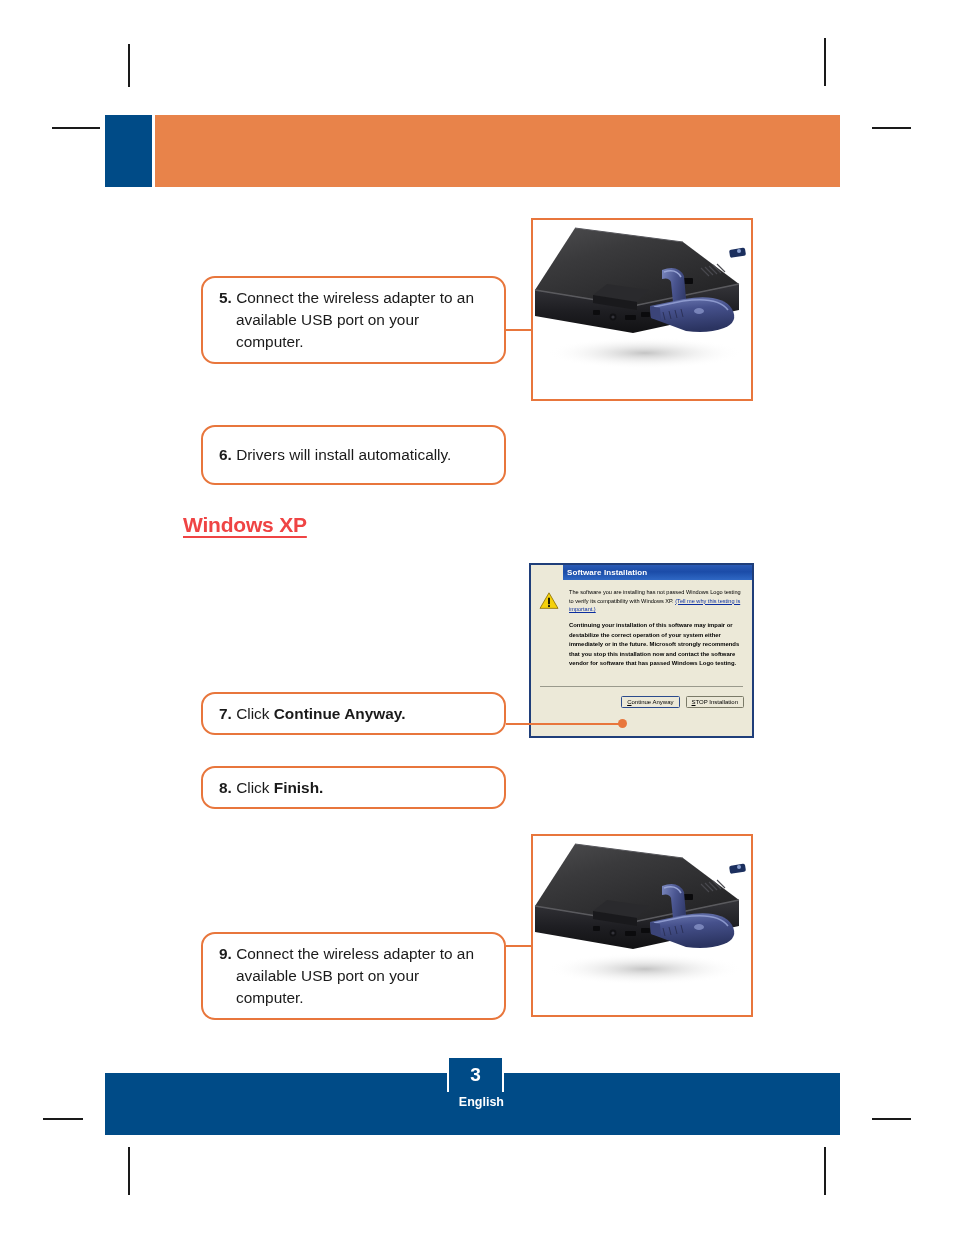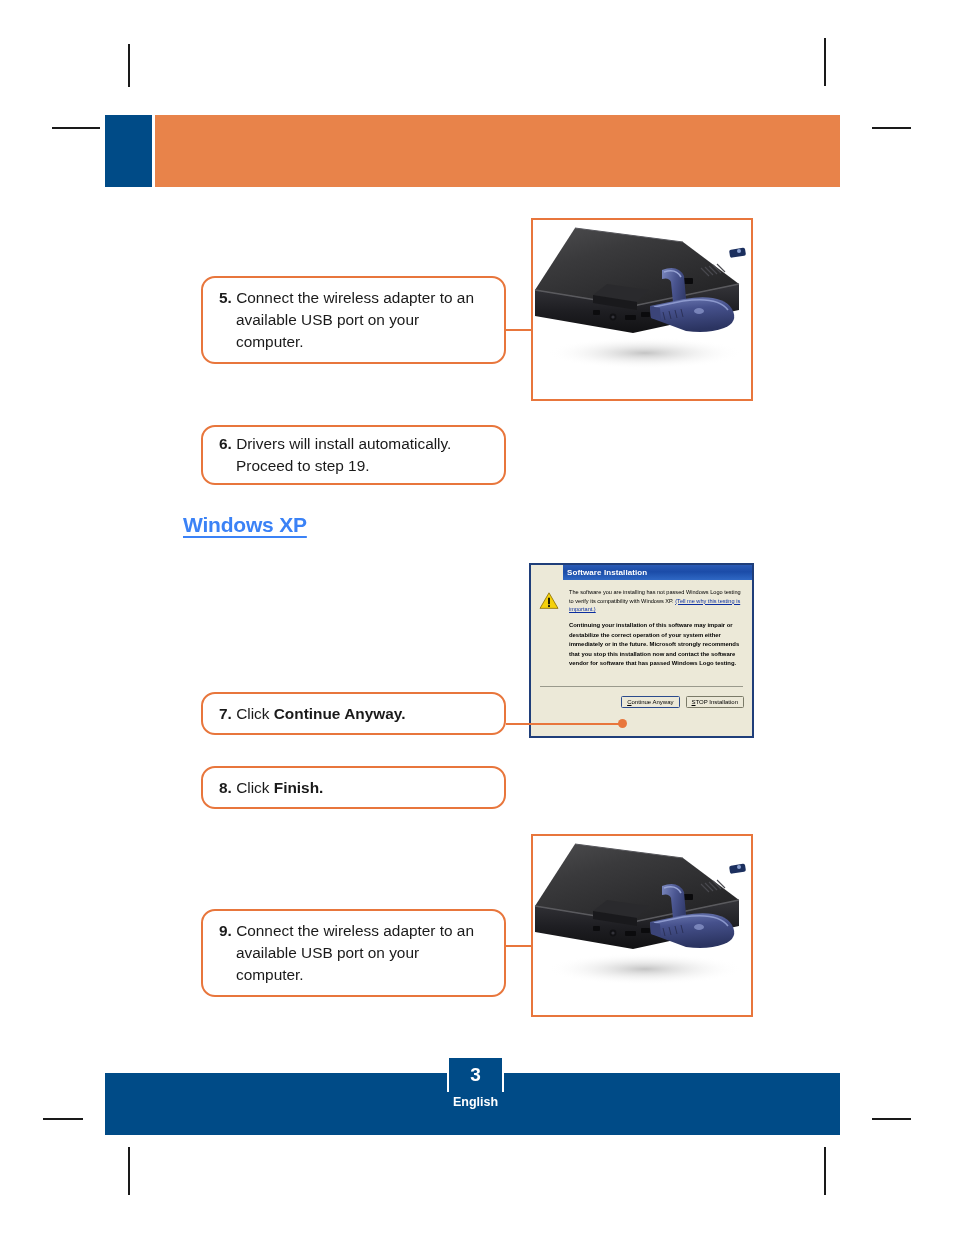--- a/index.html
+++ b/index.html
@@ -65,21 +65,21 @@
     border-radius: 50%;
     background: #E8763C;
   }
 
   
   #heading-windows-xp {
     position: absolute;
     left: 183px; top: 513px;
     font-size: 21px;
     font-weight: bold;
-    color: #3b82f6;
+    color: #ef4444;
     text-decoration: underline;
     text-underline-offset: 4px;
     letter-spacing: -0.2px;
     font-family: "Liberation Sans", sans-serif;
   }
 
   
   .photo-frame {
     position: absolute;
     box-sizing: border-box;
@@ -183,21 +183,21 @@
   }
   #footer-page-number {
     color: #ffffff;
     font-size: 19px;
     font-weight: bold;
   }
   #footer-language {
     position: absolute;
     left: 447px; top: 1095px;
     width: 57px;
-    text-align: center;
+    text-align: right;
     color: #ffffff;
     font-size: 12.5px;
     font-weight: bold;
   }
 </style>
 </head>
 <body>
 
 <div class="crop-mark crop-v" style="left:128px; top:44px; height:43px;"></div>
 <div class="crop-mark crop-h" style="left:52px; top:127px; width:48px;"></div>
@@ -301,21 +301,20 @@
     <path d="M117 86 L118 98 L128 100 L127 88 Z" fill="#3b4478"></path>
   </svg>
 </div>
 
 <div class="callout" style="left:201px; top:425px; width:305px; height:60px;">
   <div class="callout-text">
     <span class="hang">
       <span class="num">6.</span>
       <span>Drivers will install automatically.</span>
     </span>
-    <span class="hang" style="padding-left:17px; text-indent:0;">Proceed to step 19.</span>
   </div>
 </div>
 
 <div id="heading-windows-xp">Windows XP</div>
 
 <div id="dialog-software-installation">
   <div id="dialog-titlebar">
     <span id="dialog-title-text">Software Installation</span>
   </div>
   <div id="dialog-body">
@@ -345,21 +344,21 @@
 <div class="connector" style="left:506px; top:723px; width:115px;"></div>
 <div class="conn-dot" style="left:618px; top:719px;"></div>
 
 <div class="callout" style="left:201px; top:766px; width:305px; height:43px;">
   <div class="callout-text">
     <span class="num">8.</span>
     <span>Click </span><span class="strong">Finish.</span>
   </div>
 </div>
 
-<div class="callout" style="left:201px; top:909px; width:305px; height:88px;">
+<div class="callout" style="left:201px; top:932px; width:305px; height:88px;">
   <div class="callout-text">
     <span class="hang">
       <span class="num">9.</span>
       <span>Connect the wireless adapter to an</span>
     </span>
     <span class="hang" style="padding-left:17px; text-indent:0;">available USB port on your</span>
     <span class="hang" style="padding-left:17px; text-indent:0;">computer.</span>
   </div>
 </div>
 <div class="connector" style="left:506px; top:945px; width:159px;"></div>

